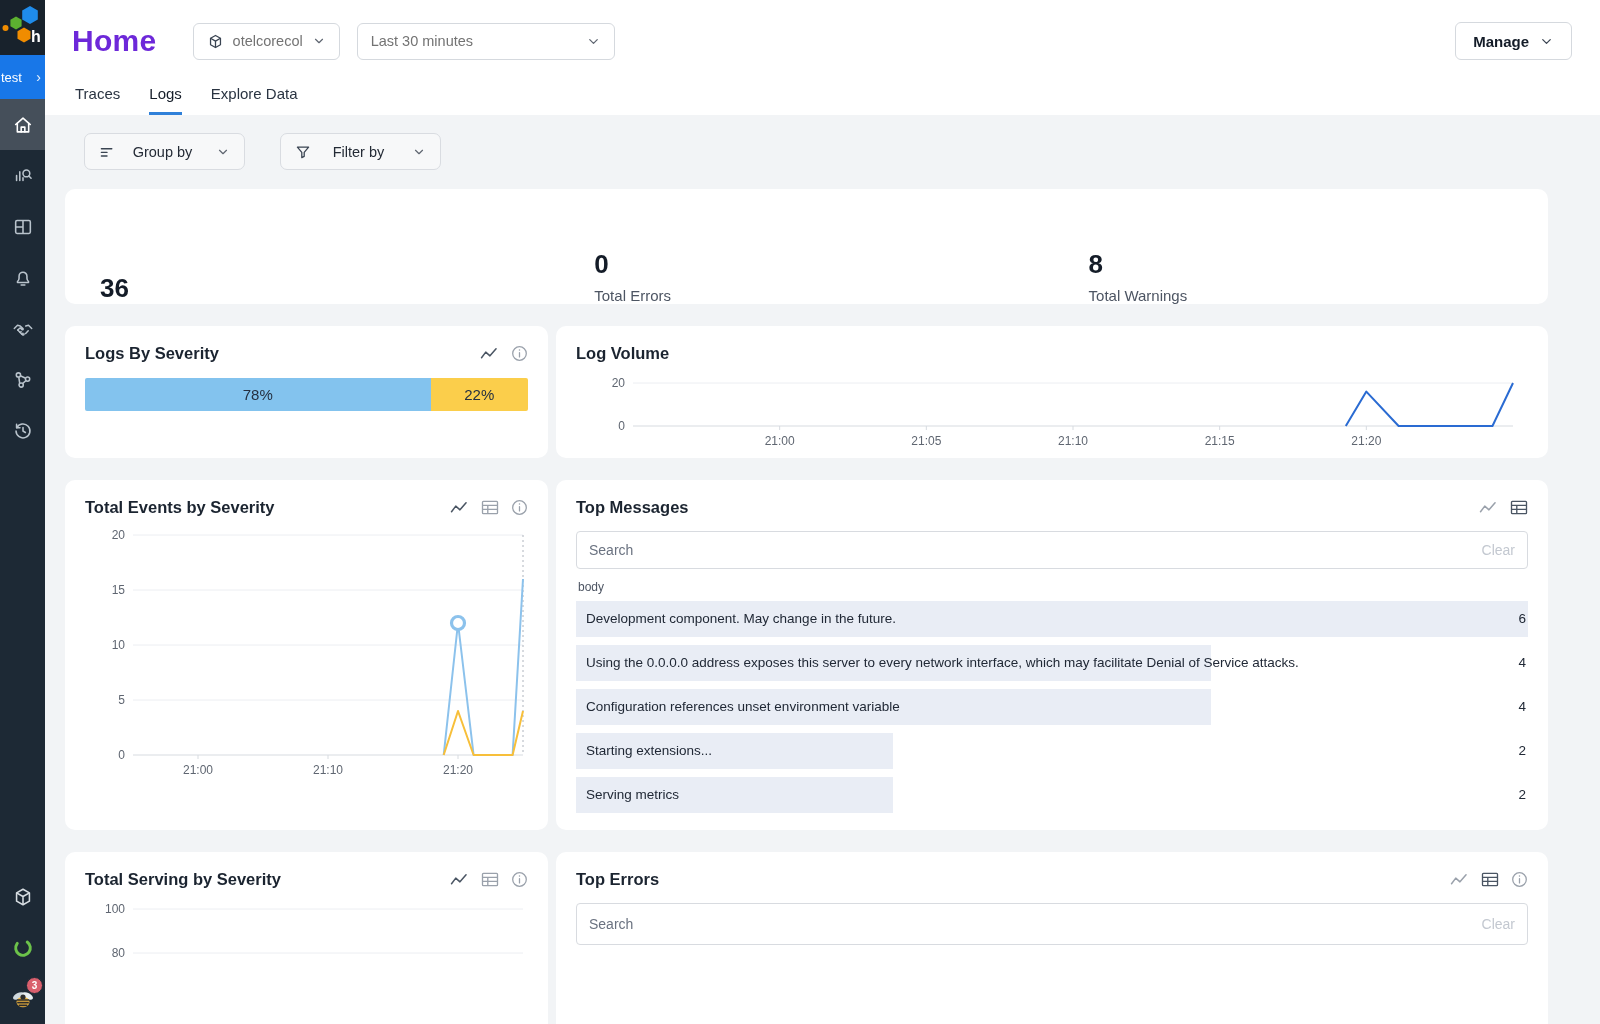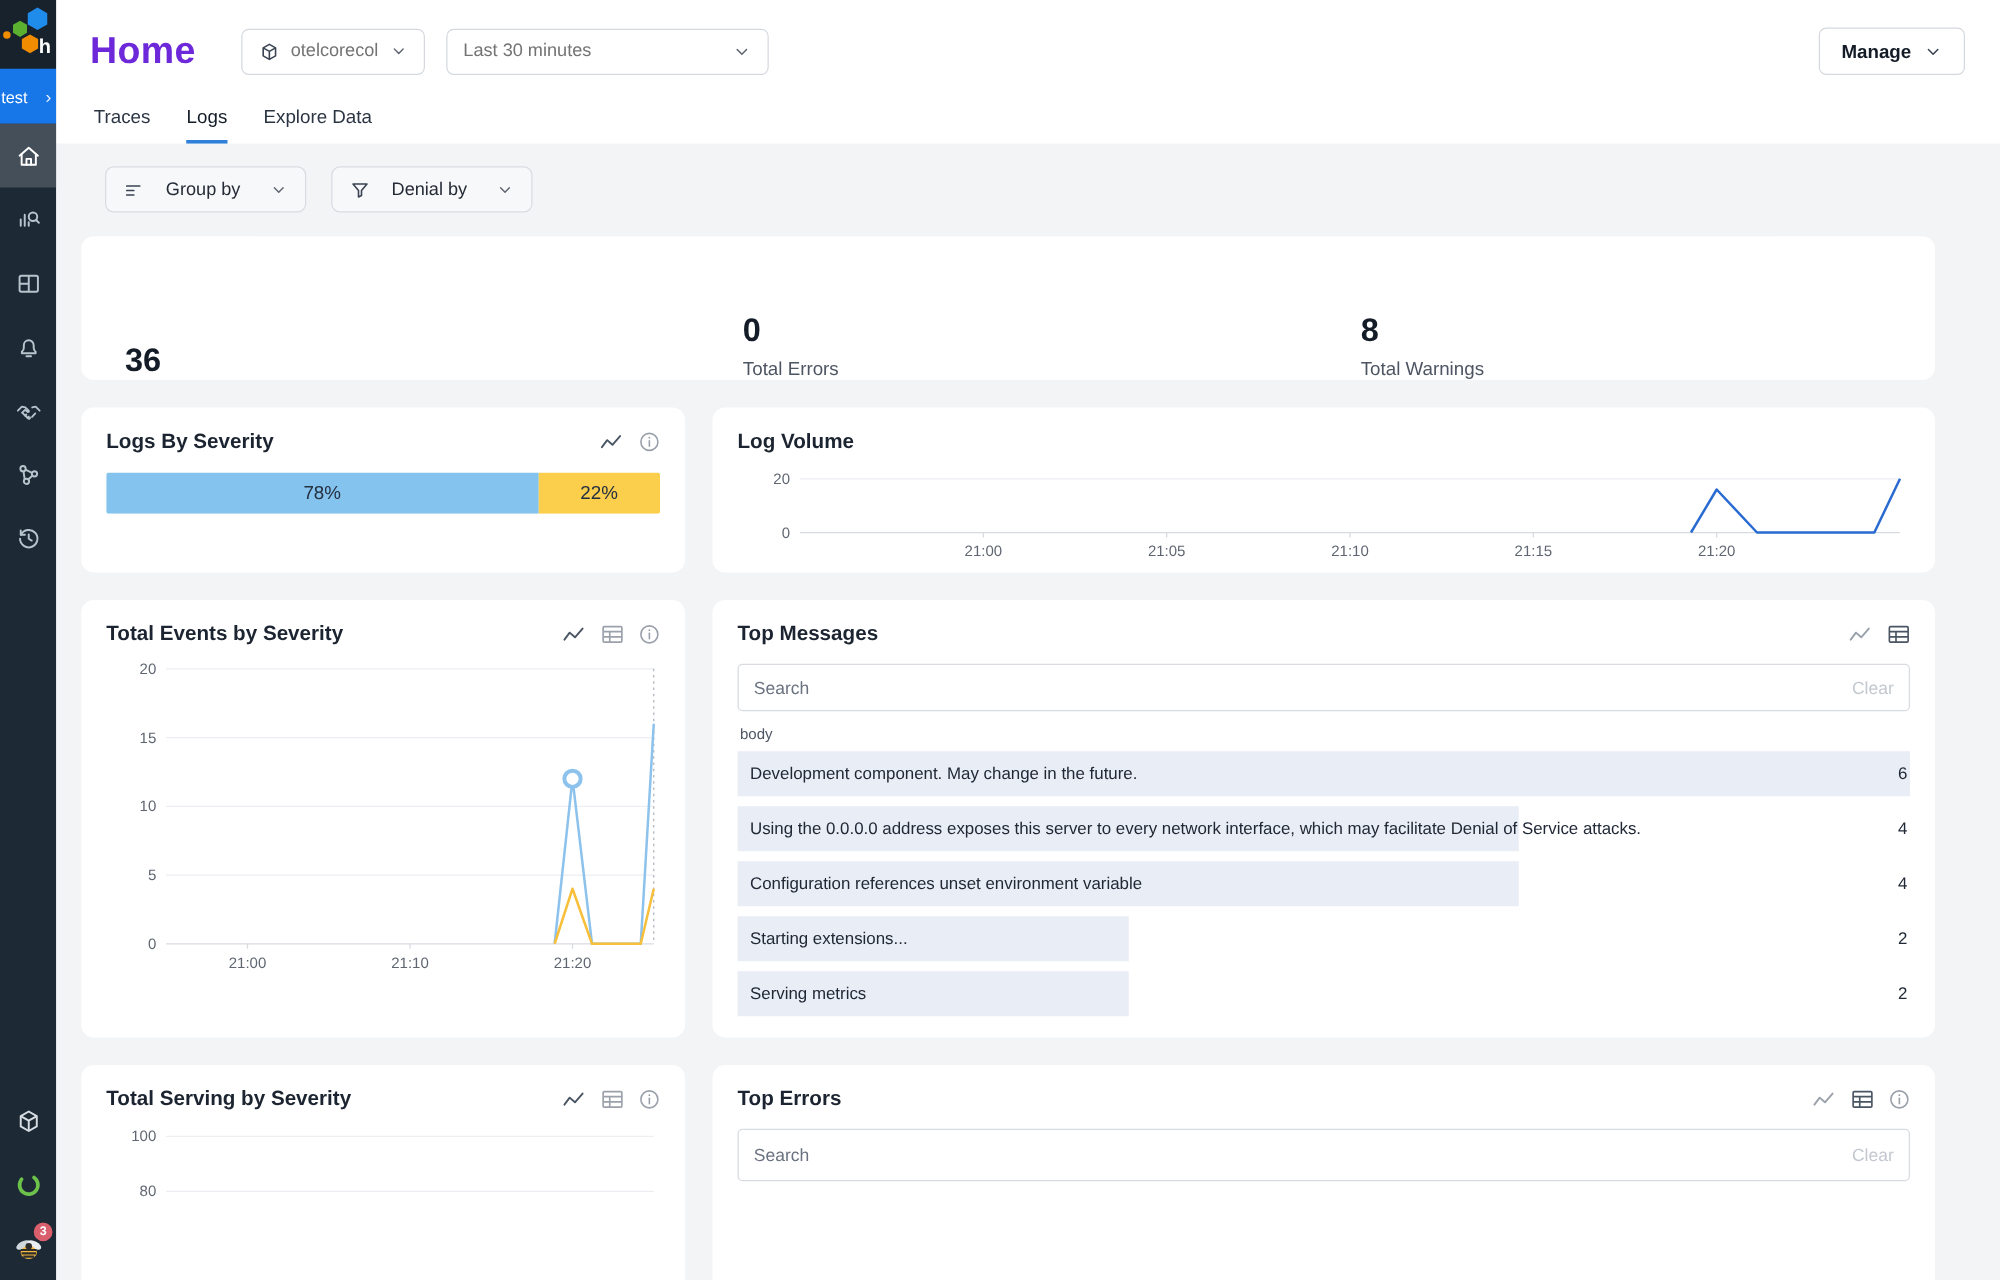--- a/index.html
+++ b/index.html
@@ -31,30 +31,30 @@
   .select-time { width:258px; }
   .select-time .lbl { flex:1; }
   .chev { color:#5f6671; }
   .flex-sp { flex:1; }
   .manage-btn { height:38px; border:1px solid #d5d9de; border-radius:6px; background:#fff; display:flex; align-items:center; gap:10px; padding:0 17px; font-size:15px; font-weight:700; color:#141c28; cursor:pointer; }
   .tabs { display:flex; gap:29px; margin-top:25px; padding-left:3px; }
   .tab { font-size:15px; color:#2a3442; padding-bottom:10px; border-bottom:3px solid transparent; cursor:pointer; }
   .tab.active { font-weight:400; color:#141c28; border-bottom-color:#2f80d9; }
   
   .content { flex:1; background:#f2f4f6; padding:18px 52px 0 20px; overflow:hidden; }
-  .toolbar { display:flex; gap:20px; margin:0 0 19px 19px; }
+  .toolbar { display:flex; gap:35px; margin:0 0 19px 19px; }
   .tool-btn { min-width:161px; height:37px; background:#f7f8f9; border:1px solid #d9dce1; border-radius:7px; display:flex; align-items:center; gap:12px; padding:0 14px; font-size:14.5px; color:#242b36; cursor:pointer; }
   .tool-btn .lbl { flex:1; }
   .tool-btn .chev { margin-left:6px; }
   .card { background:#fff; border-radius:10px; }
   .stats-card { height:115px; display:flex; align-items:flex-end; margin-bottom:22px; }
   .stat { width:33.33%; padding-left:35px; }
   .stat-value { font-size:26px; font-weight:700; color:#141c28; }
   .stat-label { font-size:15px; color:#4d5563; margin-top:7px; }
-  .grid { display:grid; grid-template-columns:483px 1fr; gap:22px; margin-bottom:22px; }
+  .grid { display:grid; grid-template-columns:483px 1fr; gap:8px; margin-bottom:22px; }
   .card-pad { padding:18px 20px 14px 20px; }
   .card-head { display:flex; align-items:center; }
   .card-title { font-size:16.5px; font-weight:700; color:#1b2430; flex:1; }
   .card-icons { display:flex; align-items:center; gap:12px; }
   .cicon { color:#9aa1ab; display:flex; cursor:pointer; }
   .cicon.dark { color:#4a5563; }
   .h-132 { height:132px; }
   .h-350 { height:350px; }
   .h-280 { height:280px; }
   
@@ -219,21 +219,21 @@
         </svg>
         <span class="lbl">Group by</span>
         <svg class="chev" width="14" height="14" viewBox="0 0 24 24" fill="none" stroke="currentColor" stroke-width="2" stroke-linecap="round" stroke-linejoin="round">
             <path d="M6 9l6 6 6-6"></path>
           </svg>
       </button>
       <button class="tool-btn">
         <svg width="16" height="16" viewBox="0 0 20 20" fill="none" stroke="#3a4452" stroke-width="1.6" stroke-linejoin="round">
           <path d="M3 4h14l-5.5 6.5v5L8.5 17v-6.5z"></path>
         </svg>
-        <span class="lbl">Denial by</span>
+        <span class="lbl">Filter by</span>
         <svg class="chev" width="14" height="14" viewBox="0 0 24 24" fill="none" stroke="currentColor" stroke-width="2" stroke-linecap="round" stroke-linejoin="round">
             <path d="M6 9l6 6 6-6"></path>
           </svg>
       </button>
     </div>
 
     <div class="card stats-card">
       <div class="stat">
         <div class="stat-value">36</div>
       </div>

